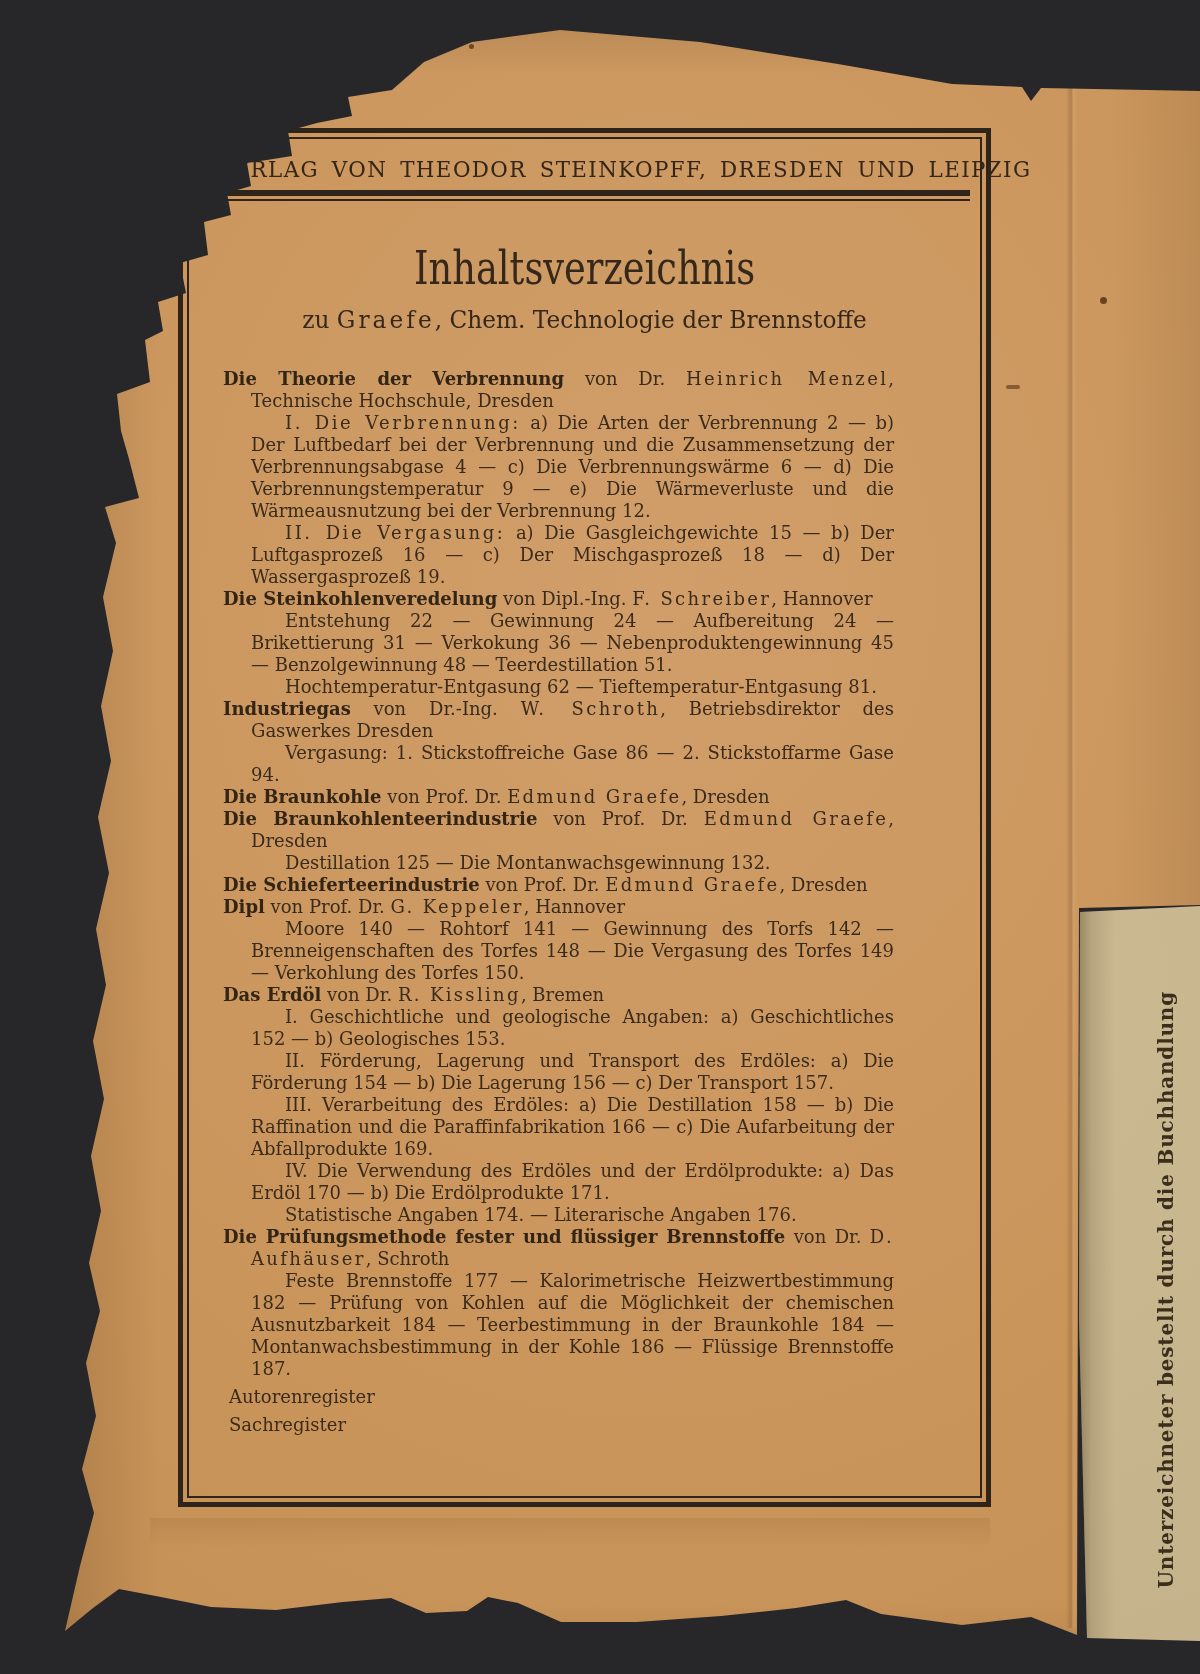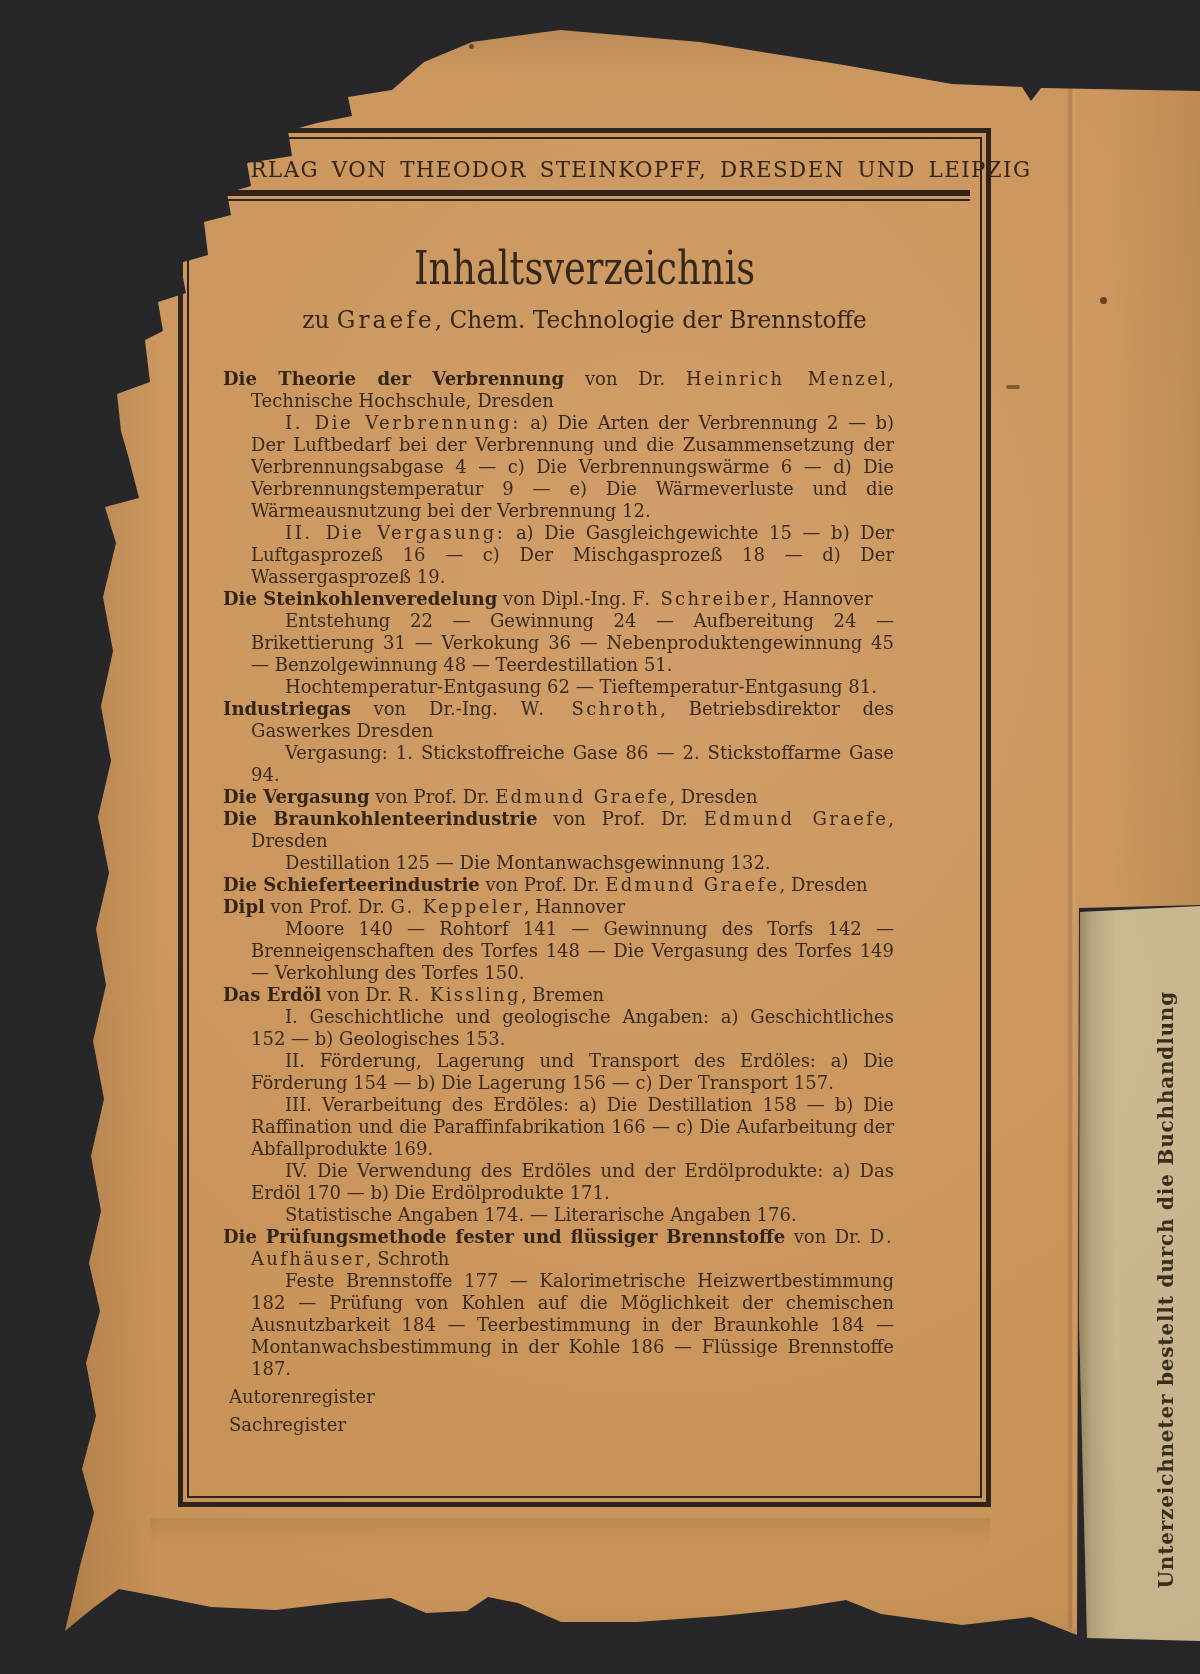--- a/index.html
+++ b/index.html
@@ -159,21 +159,21 @@
               <p class="entry-para"><span>Entstehung 22 — Gewinnung 24 — Aufbereitung 24 — Brikettierung 31 — Verkokung 36 — Nebenproduktengewinnung 45 — Benzolgewinnung 48 — Teerdestillation 51.</span></p>
             </div>
             <div class="entry">
               <p class="entry-para"><span>Hochtemperatur-Entgasung 62 — Tieftemperatur-Entgasung 81.</span></p>
             </div>
             <div class="entry">
               <div class="entry-head"><b>Industriegas</b> <span>von Dr.-Ing. </span><span class="gesperrt">W. Schroth</span><span>, Betriebsdirektor des Gaswerkes Dresden</span></div>
               <p class="entry-para"><span>Vergasung: 1. Stickstoffreiche Gase 86 — 2. Stickstoffarme Gase 94.</span></p>
             </div>
             <div class="entry">
-              <div class="entry-head"><b>Die Vergasung</b> <span>von Prof. Dr. </span><span class="gesperrt">Edmund Graefe</span><span>, Dresden</span></div>
+              <div class="entry-head"><b>Die Braunkohle</b> <span>von Prof. Dr. </span><span class="gesperrt">Edmund Graefe</span><span>, Dresden</span></div>
             </div>
             <div class="entry">
               <div class="entry-head"><b>Die Braunkohlenteerindustrie</b> <span>von Prof. Dr. </span><span class="gesperrt">Edmund Graefe</span><span>, Dresden</span></div>
               <p class="entry-para"><span>Destillation 125 — Die Montanwachsgewinnung 132.</span></p>
             </div>
             <div class="entry">
               <div class="entry-head"><b>Die Schieferteerindustrie</b> <span>von Prof. Dr. </span><span class="gesperrt">Edmund Graefe</span><span>, Dresden</span></div>
             </div>
             <div class="entry">
               <div class="entry-head"><b>Dipl</b> <span>von Prof. Dr. </span><span class="gesperrt">G. Keppeler</span><span>, Hannover</span></div>

